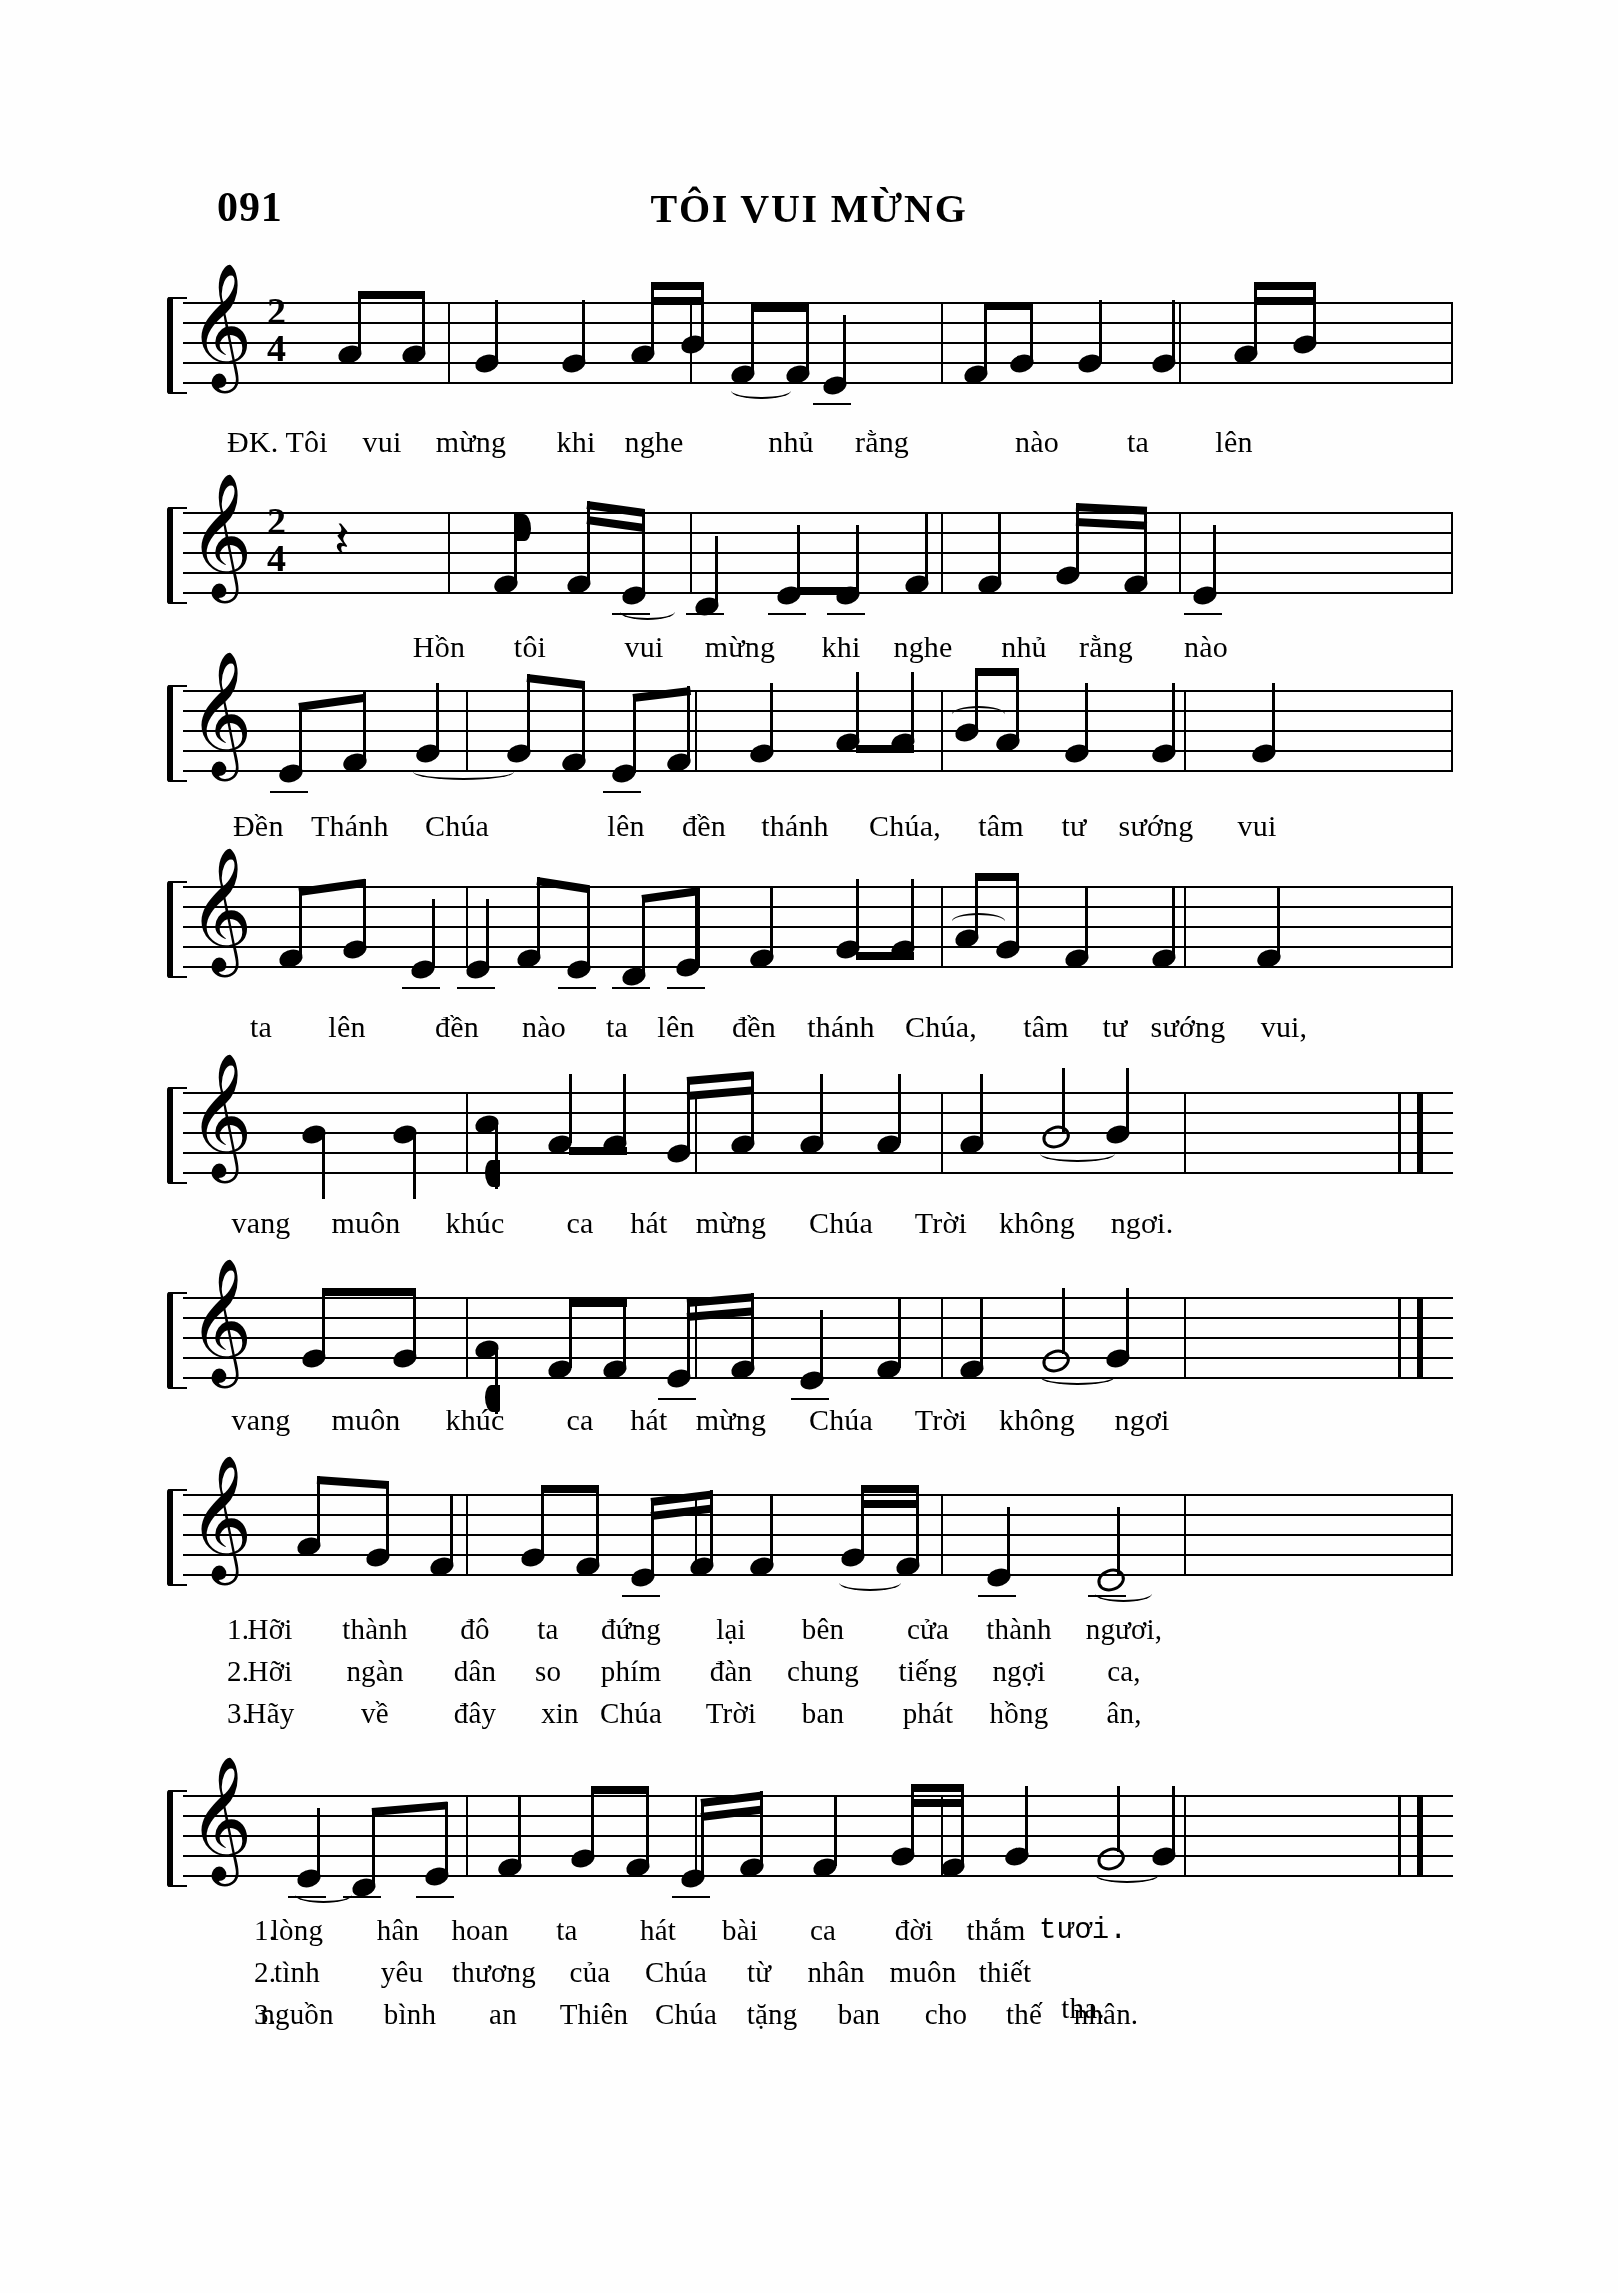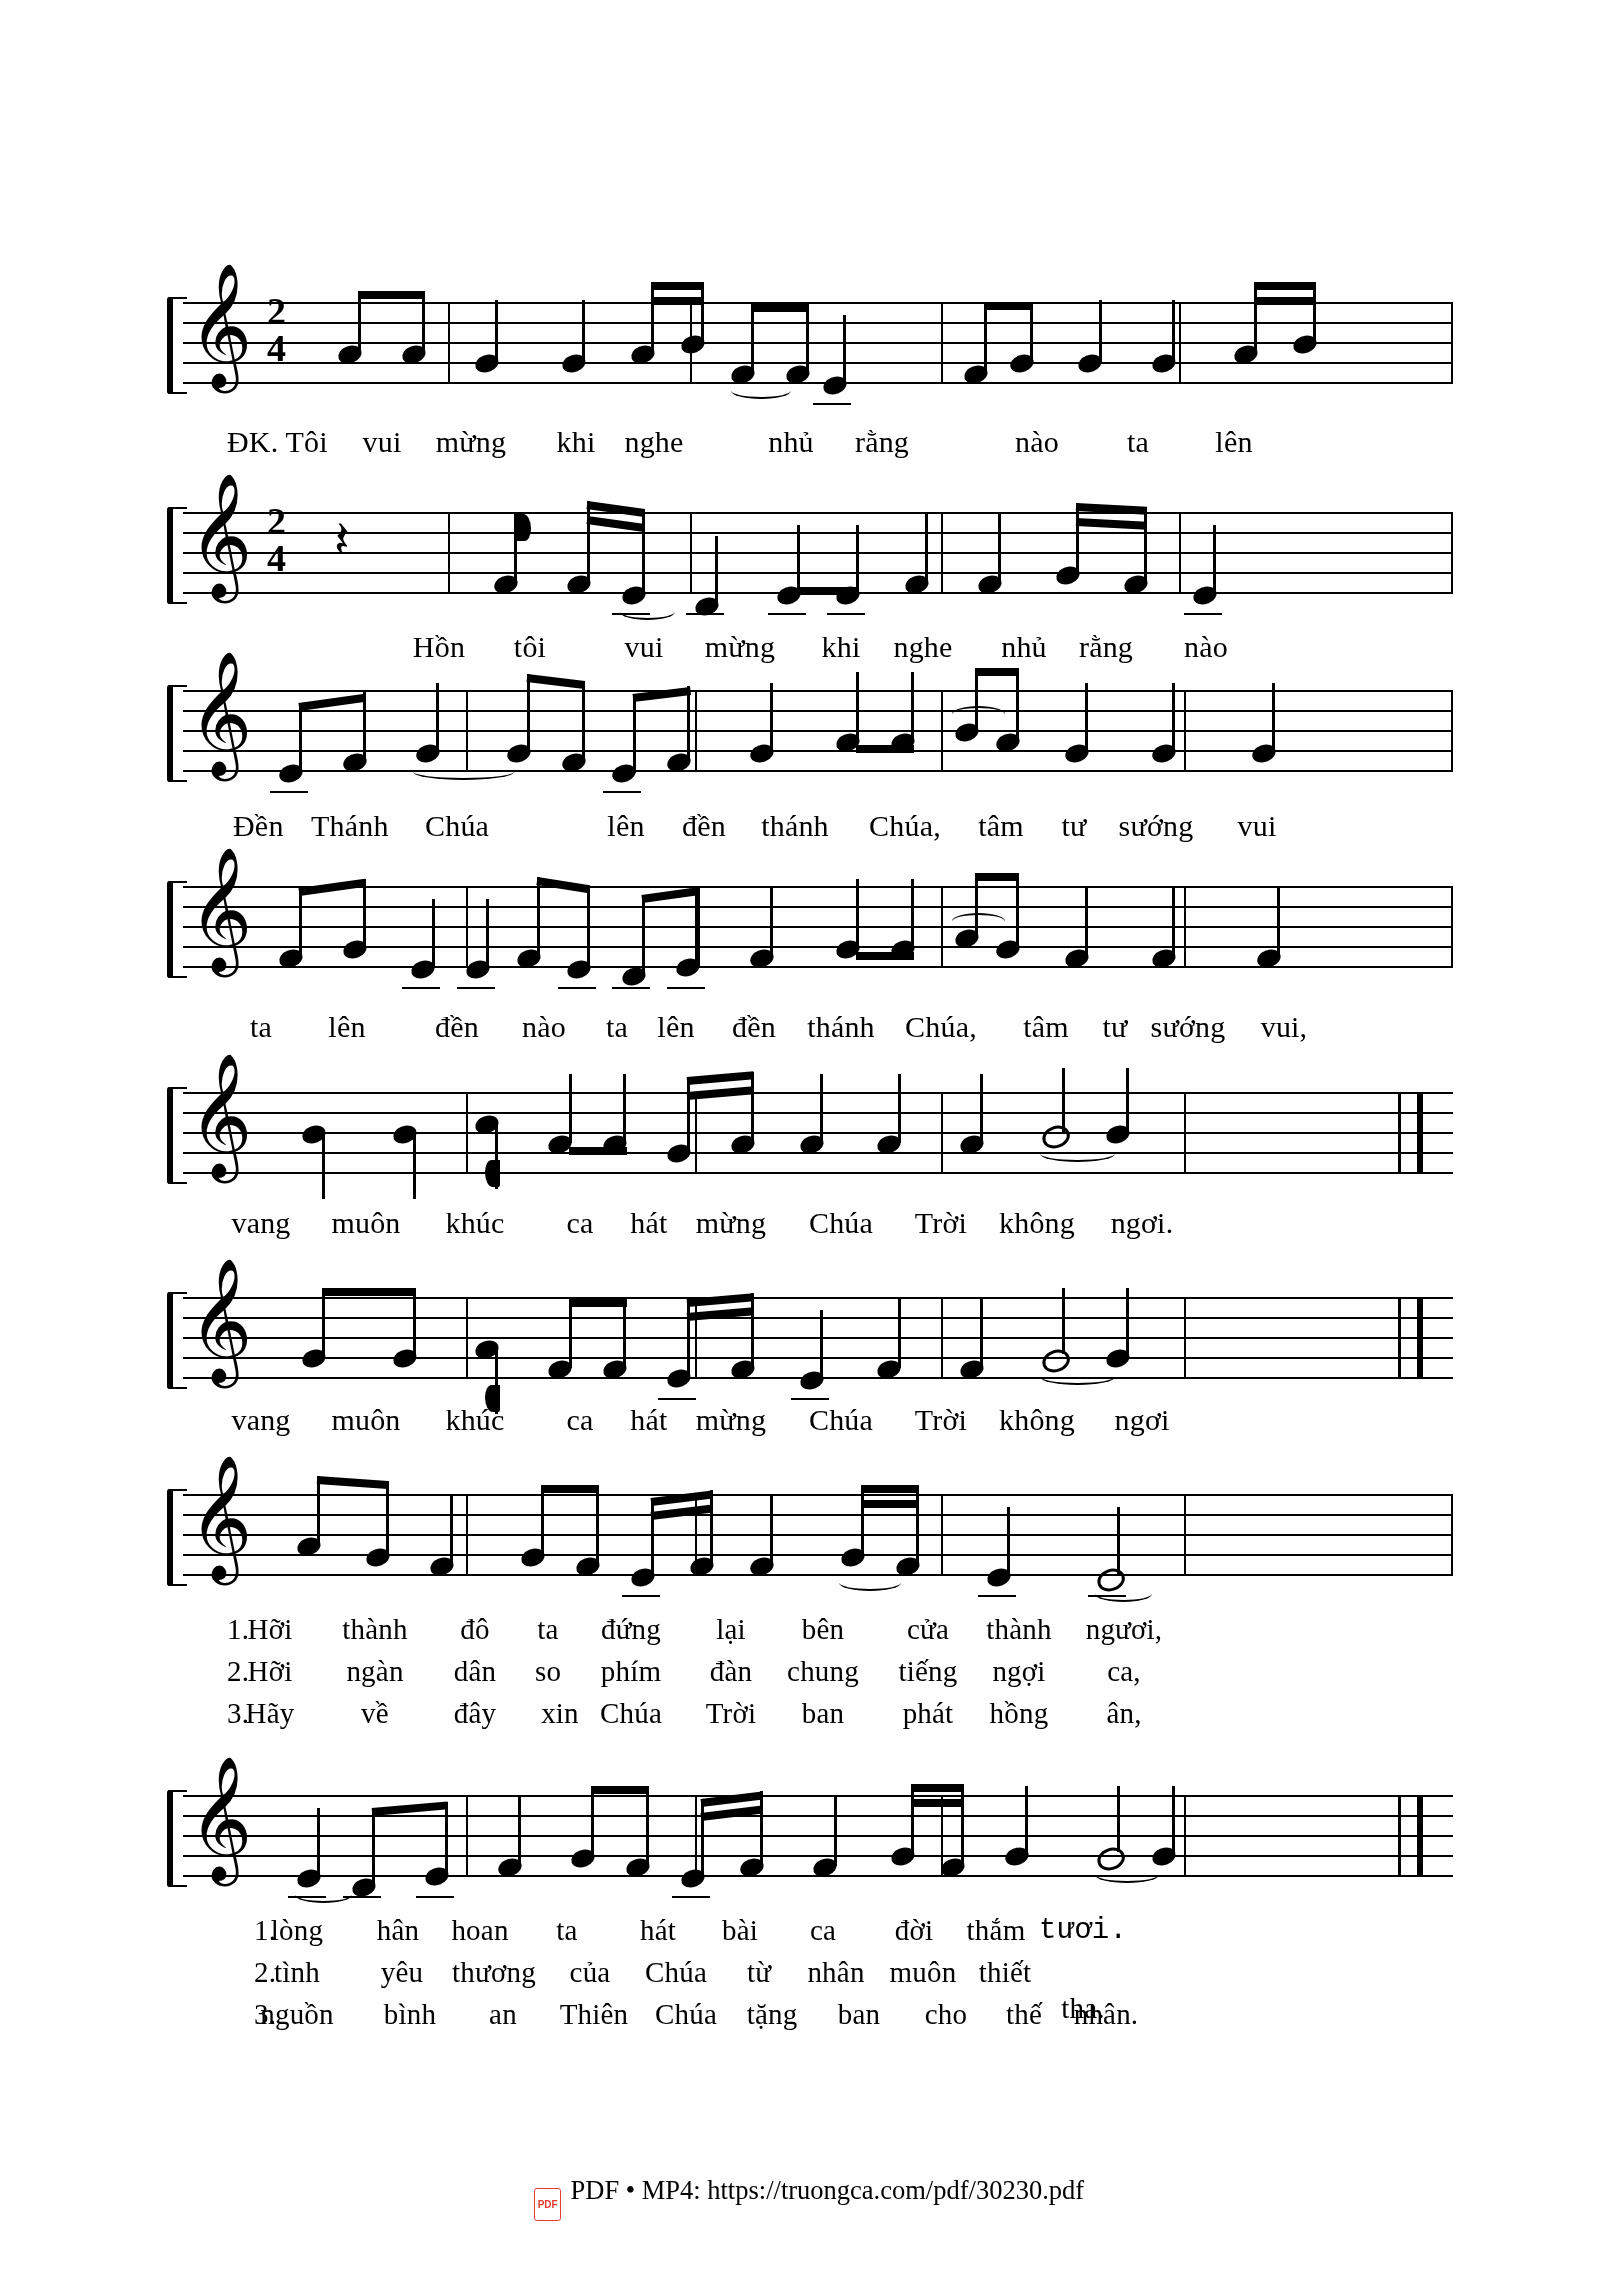--- a/index.html
+++ b/index.html
@@ -229,20 +229,24 @@
     margin-right: 9.1px;
     font-family: "Liberation Sans", sans-serif;
   }
   .footer .ftext { vertical-align: 1.8px; }
 </style>
 </head>
 <body>
 
 <div class="page">
 
+  <div class="header">
+    <div class="song-number">091</div>
+    <div class="song-title">TÔI VUI MỪNG</div>
+  </div>
 
   <div class="system" style="top:302px;">
     <div class="staff">
       <div class="startbracket"></div>
       <div class="line l0"></div>
       <div class="line l1"></div>
       <div class="line l2"></div>
       <div class="line l3"></div>
       <div class="line l4"></div>
 
@@ -922,18 +926,15 @@
       <span class="word" style="left:503px;">Chúa</span>
       <span class="word" style="left:589px;">tặng</span>
       <span class="word" style="left:676px;">ban</span>
       <span class="word" style="left:763px;">cho</span>
       <span class="word" style="left:841px;">thế</span>
       <span class="word" style="left:923px;">nhân.</span>
     </div>
   </div>
 
 
-  <div class="footer">
-    <span class="pdf-icon">PDF</span><span class="ftext">PDF • MP4: https://truongca.com/pdf/30230.pdf</span>
-  </div>
 
 </div>
 
 
 </body></html>

